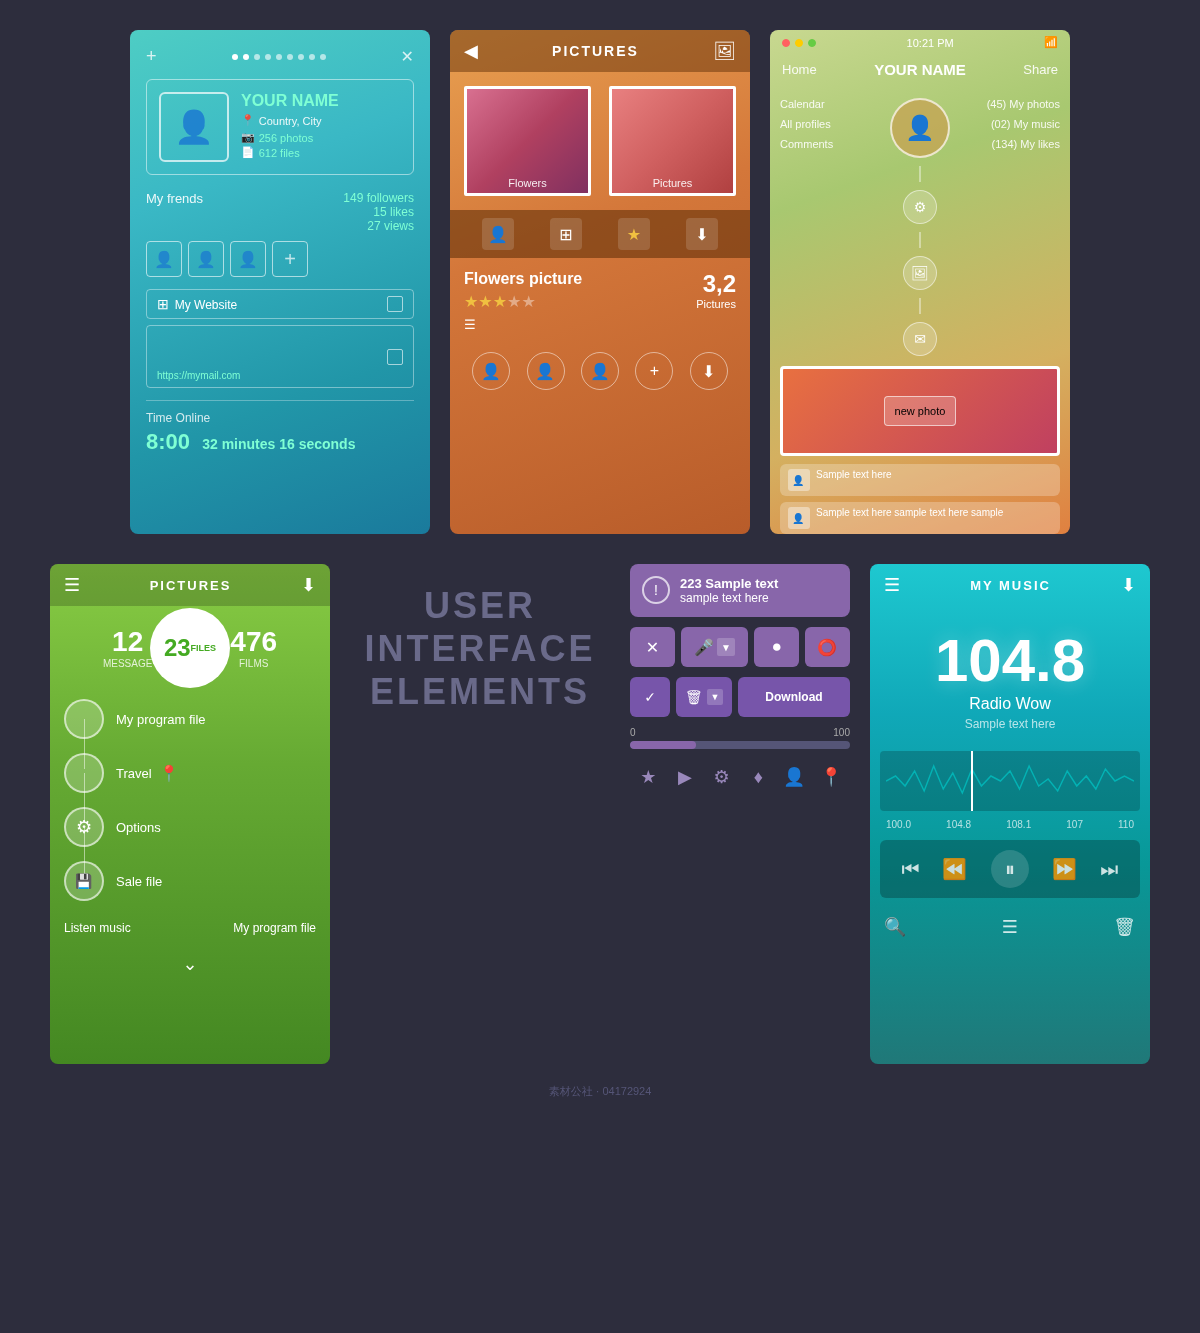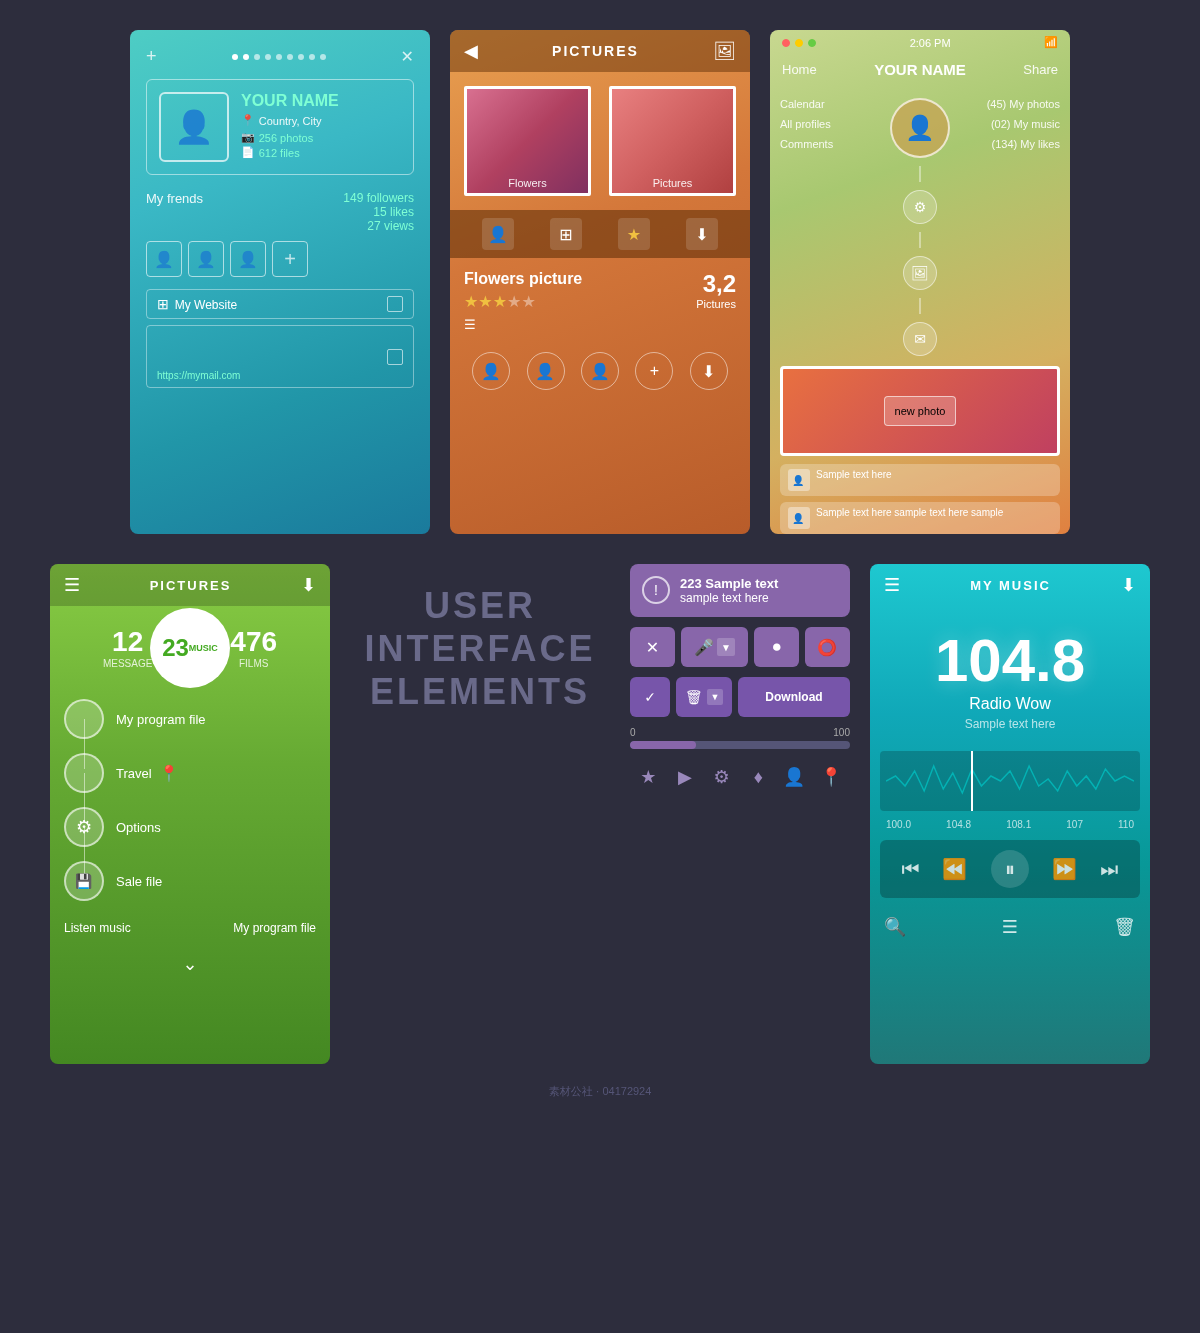--- a/index.html
+++ b/index.html
@@ -530,20 +530,27 @@
       </div>
     </div>
     <div class="link-row">
       <span><span class="link-icon">⊞</span><span>My Website</span></span>
       <div class="checkbox"></div>
     </div>
     <div class="link-row">
       <span class="link-url">https://mymail.com</span>
       <div class="checkbox"></div>
     </div>
+    <div class="time-online">
+      <div class="time-label">Time Online</div>
+      <div class="time-value">
+        <span>8:00</span>
+        <span style="font-size:14px;margin-left:6px;">32 minutes 16 seconds</span>
+      </div>
+    </div>
   </div>
 
   <div class="card-pictures">
     <div class="pic-header">
       <div style="font-size:18px;cursor:pointer;">◀</div>
       <div class="pic-title">PICTURES</div>
       <div style="font-size:18px;cursor:pointer;">🖼</div>
     </div>
     <div class="pic-thumbnails">
       <div class="thumb">
@@ -583,21 +590,21 @@
     </div>
   </div>
 
   <div class="card-social">
     <div class="social-statusbar">
       <div class="social-dots">
         <div class="social-dot red"></div>
         <div class="social-dot yellow"></div>
         <div class="social-dot green"></div>
       </div>
-      <span>2:06 PM</span>
+      <span>10:21 PM</span>
       <span>📶</span>
     </div>
     <div class="social-nav">
       <span class="nav-home">Home</span>
       <span class="nav-name">YOUR NAME</span>
       <span class="nav-share">Share</span>
     </div>
     <div class="social-content">
       <div class="social-left">
         <div class="social-menu-item">Calendar</div>
@@ -644,21 +651,21 @@
       <span class="pl-title">PICTURES</span>
       <span style="font-size:18px;">⬇</span>
     </div>
     <div class="pl-stats">
       <div class="pl-stat-item">
         <div class="pl-stat-num">12</div>
         <div class="pl-stat-label">MESSAGE</div>
       </div>
       <div class="pl-circle">
         <div class="pl-circle-num">23</div>
-        <div class="pl-circle-label">MUSIC</div>
+        <div class="pl-circle-label">FILES</div>
       </div>
       <div class="pl-stat-item">
         <div class="pl-stat-num">476</div>
         <div class="pl-stat-label">FILMS</div>
       </div>
     </div>
     <div class="pl-items">
       <div class="pl-item">
         <div class="pl-line"></div>
         <div class="pl-item-icon"></div>

